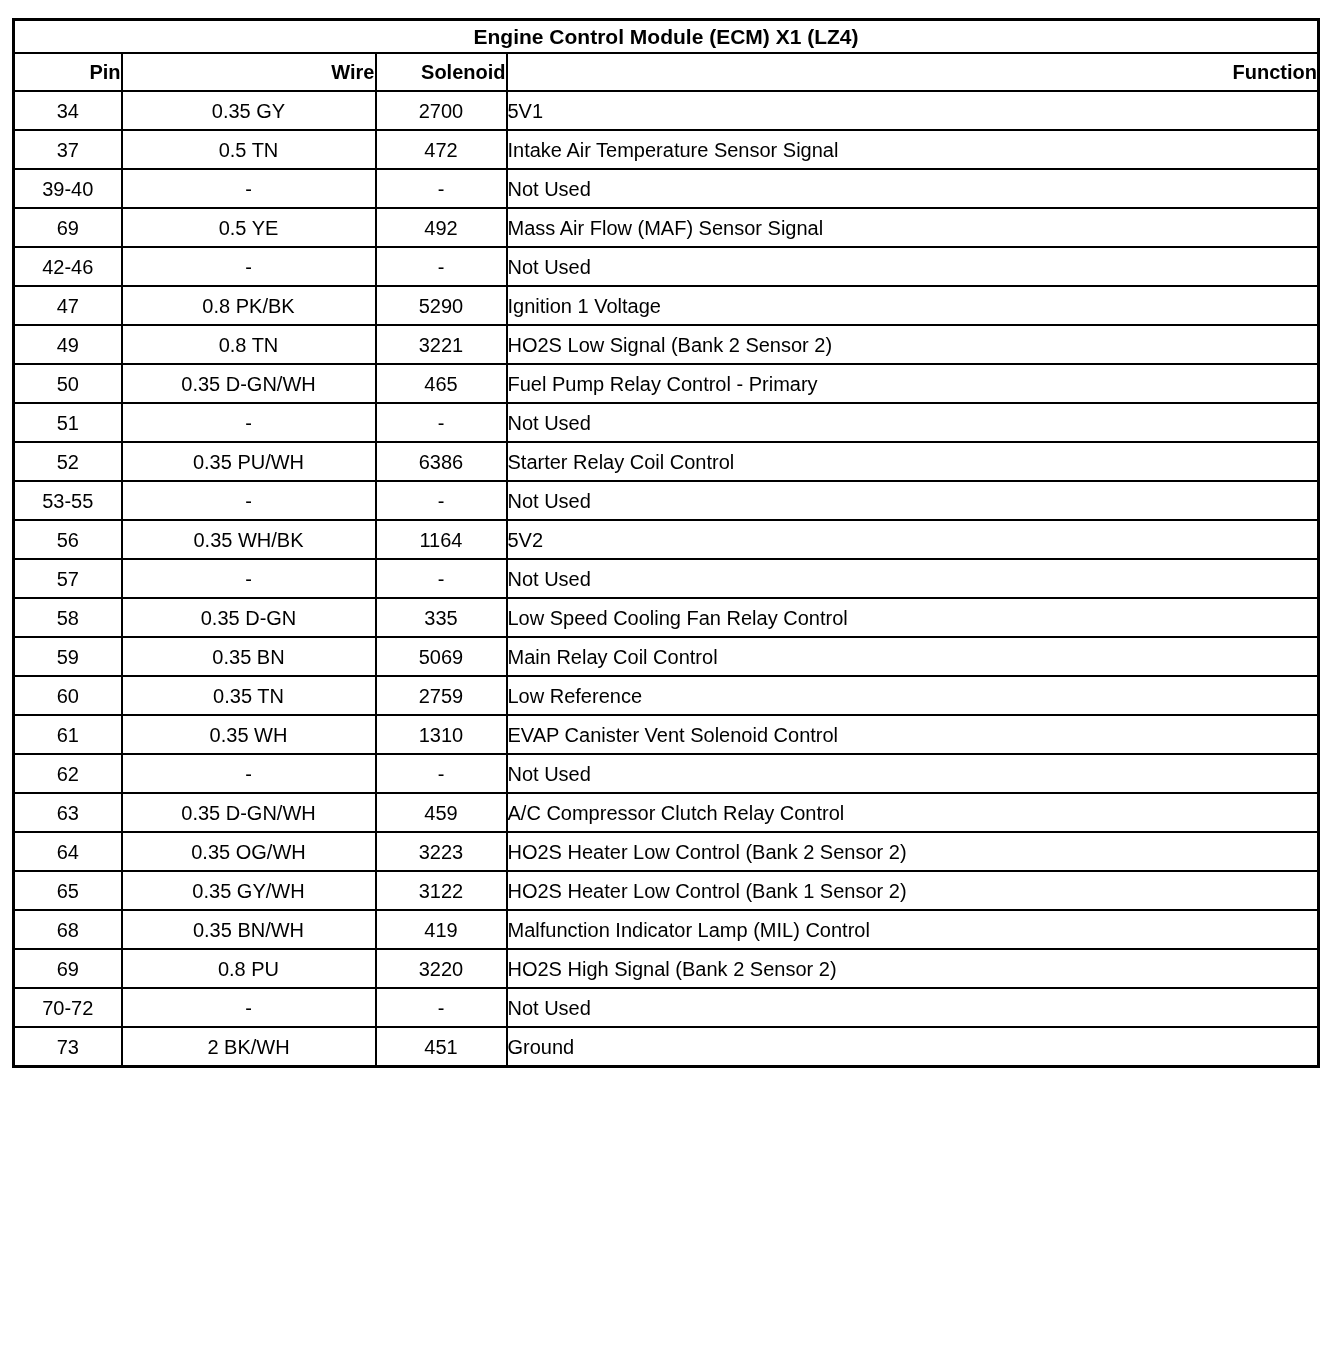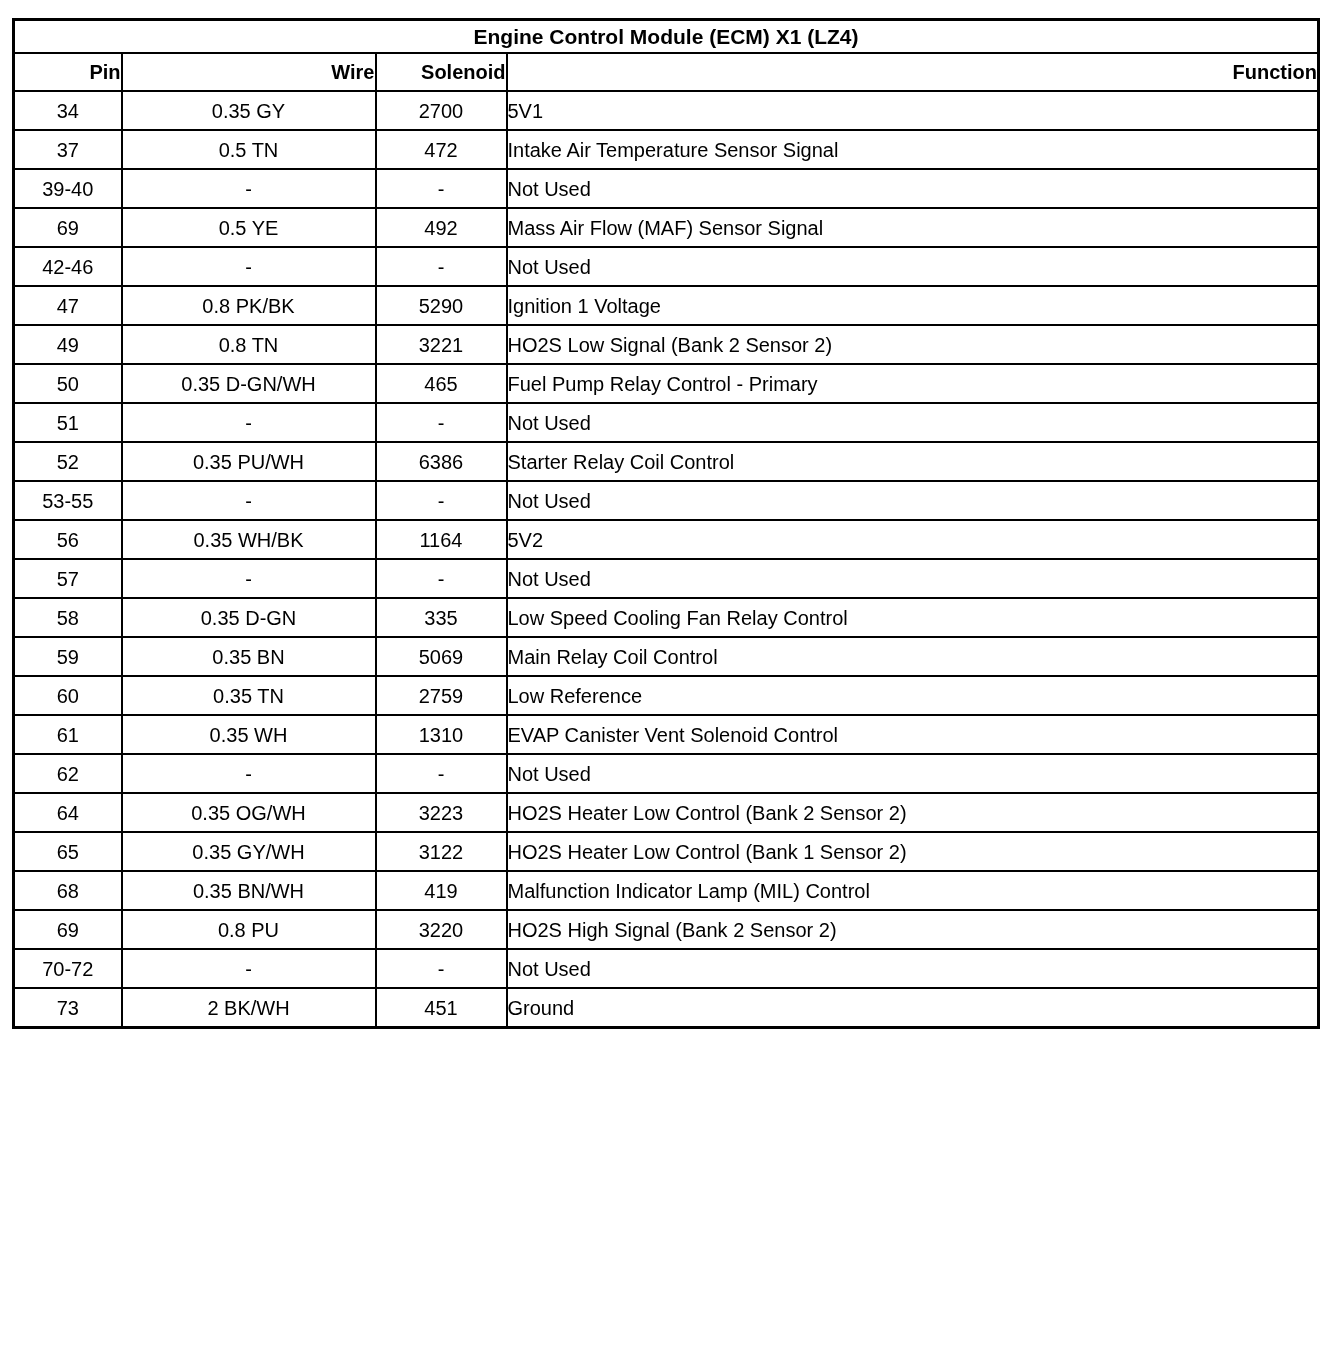--- a/index.html
+++ b/index.html
@@ -178,20 +178,26 @@
           <td class="ctr">1310</td>
           <td class="fn">EVAP Canister Vent Solenoid Control</td>
         </tr>
         <tr>
           <td class="ctr">62</td>
           <td class="ctr">-</td>
           <td class="ctr">-</td>
           <td class="fn">Not Used</td>
         </tr>
         <tr>
+          <td class="ctr">63</td>
+          <td class="ctr">0.35 D-GN/WH</td>
+          <td class="ctr">459</td>
+          <td class="fn">A/C Compressor Clutch Relay Control</td>
+        </tr>
+        <tr>
           <td class="ctr">64</td>
           <td class="ctr">0.35 OG/WH</td>
           <td class="ctr">3223</td>
           <td class="fn">HO2S Heater Low Control (Bank 2 Sensor 2)</td>
         </tr>
         <tr>
           <td class="ctr">65</td>
           <td class="ctr">0.35 GY/WH</td>
           <td class="ctr">3122</td>
           <td class="fn">HO2S Heater Low Control (Bank 1 Sensor 2)</td>

